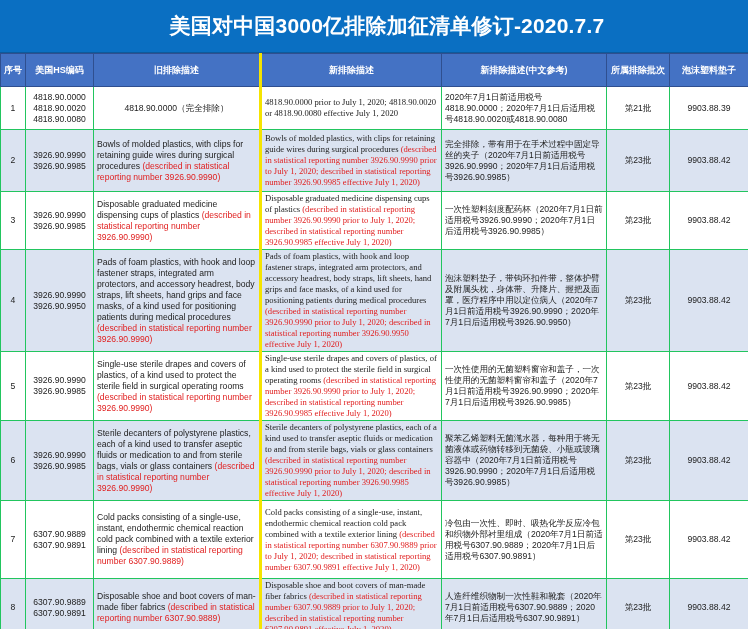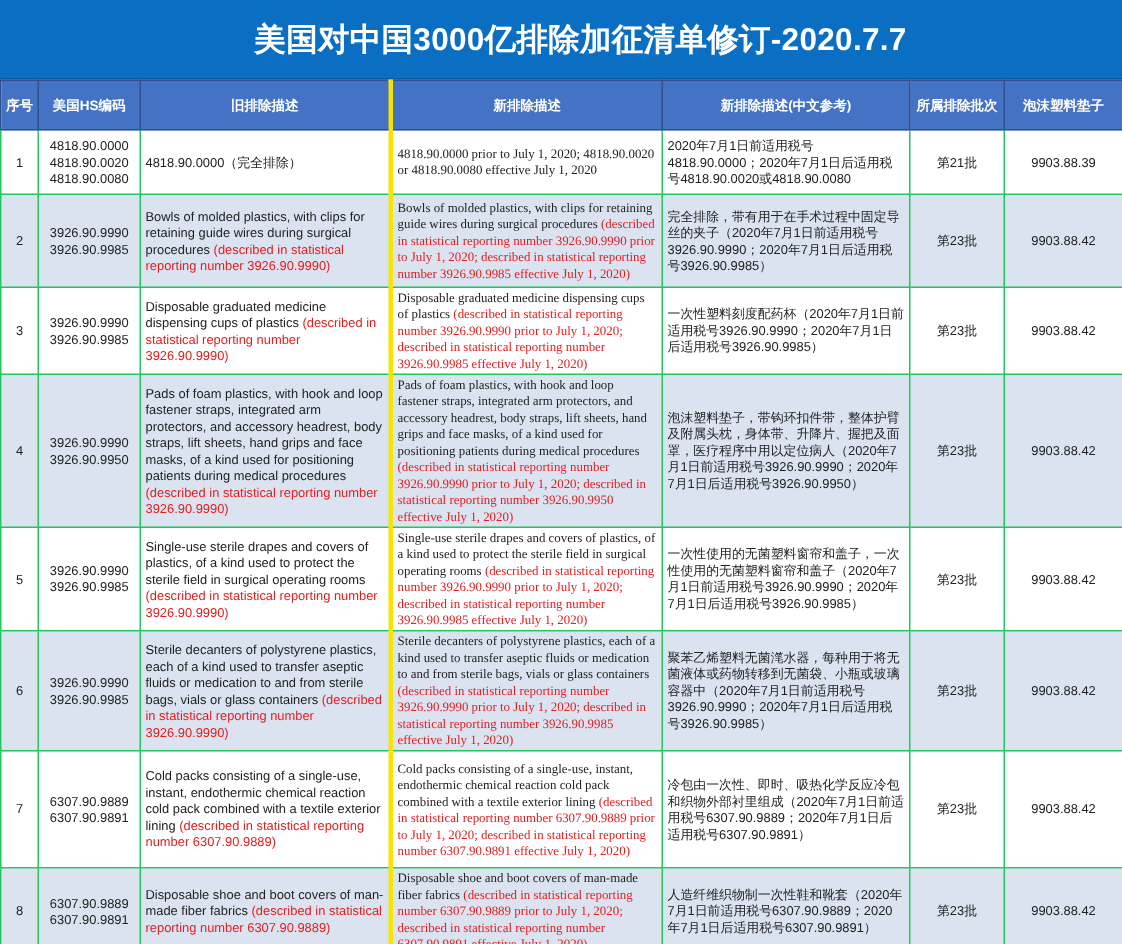--- a/index.html
+++ b/index.html
@@ -63,21 +63,21 @@
     </tr>
   </thead>
   <tbody id="tbody">
       <tr class="odd" style="height: 43px;">
     <td class="c">1</td>
     <td class="c hs">
           <span>4818.90.0000</span>
           <span>4818.90.0020</span>
           <span>4818.90.0080</span>
         </td>
-    <td style="text-align: left;"><span class="blk">4818.90.0000（完全排除）</span></td>
+    <td style="text-align: center;"><span class="blk">4818.90.0000（完全排除）</span></td>
     <td class="yl" colspan="2"><span class="blk">4818.90.0000 prior to July 1, 2020; 4818.90.0020 or 4818.90.0080 effective July 1, 2020</span></td>
     <td>2020年7月1日前适用税号4818.90.0000；2020年7月1日后适用税号4818.90.0020或4818.90.0080</td>
     <td class="c">第21批</td>
     <td class="c">9903.88.39</td>
   </tr>
       <tr class="even" style="height: 62px;">
     <td class="c">2</td>
     <td class="c hs">
           <span>3926.90.9990</span>
           <span>3926.90.9985</span>

